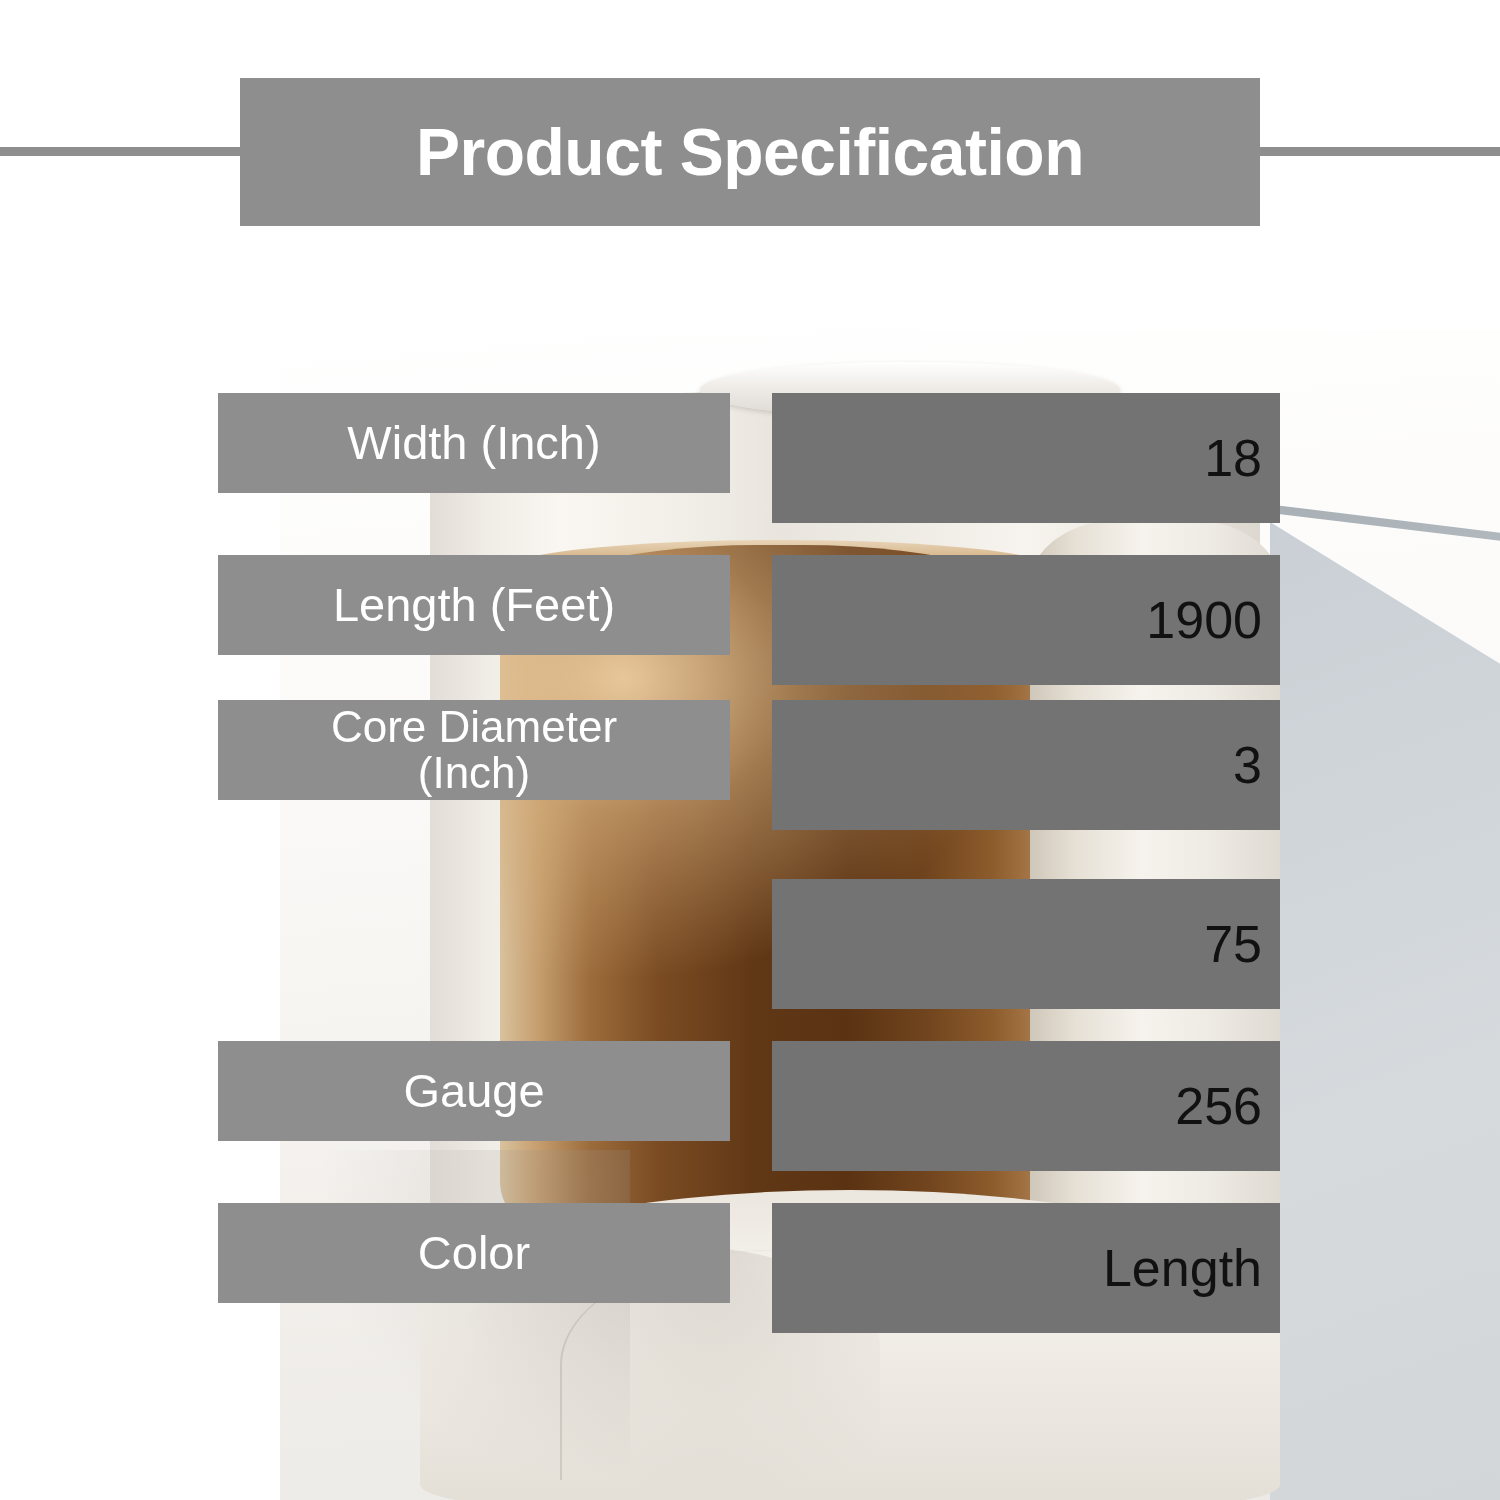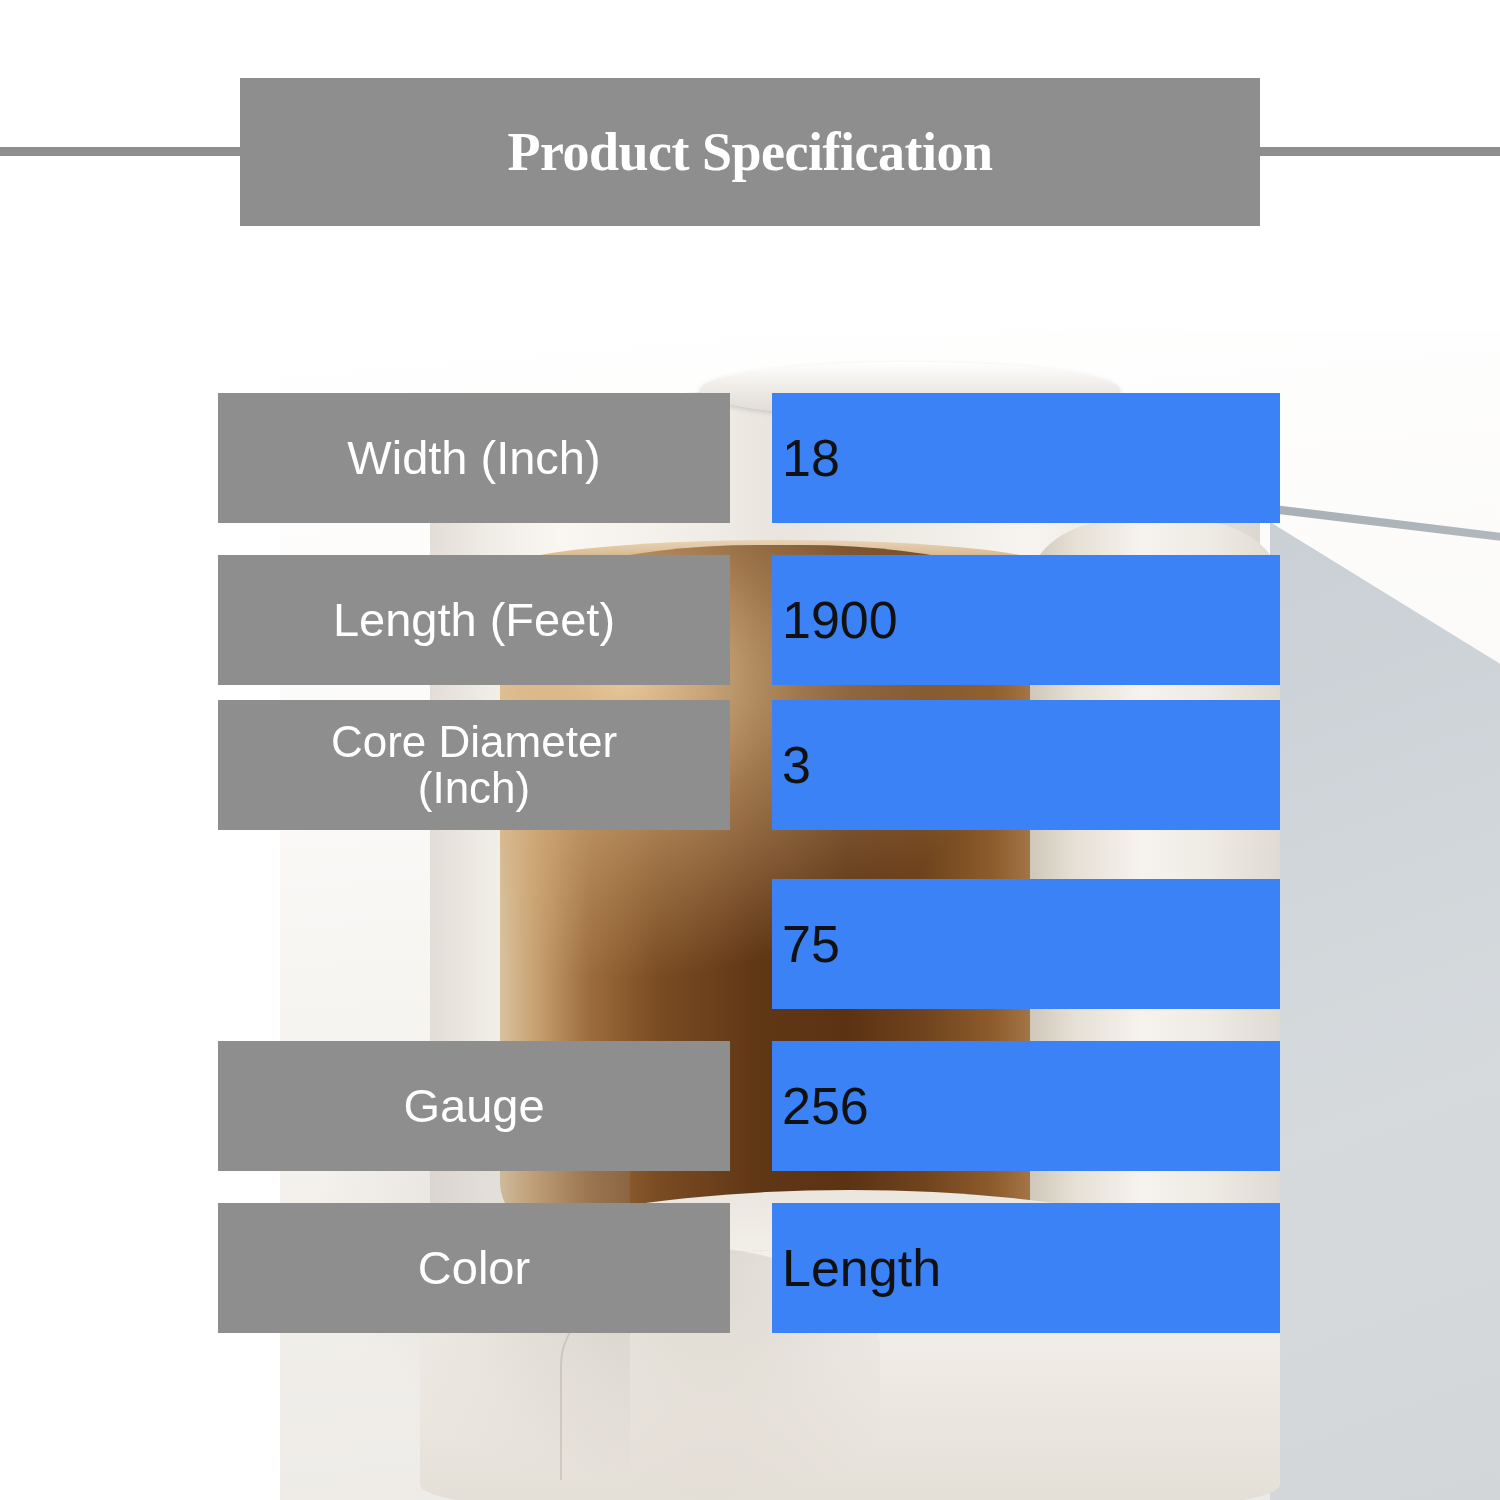--- a/index.html
+++ b/index.html
@@ -162,69 +162,68 @@
     position: absolute;
     left: 240px; top: 78px;
     width: 1020px; height: 148px;
     background: #8e8e8e;
     display: flex;
     align-items: center;
     justify-content: center;
   }
   #header-title {
     color: #ffffff;
-    font-size: 54px;
+    font-size: 66px;
     font-weight: bold;
     letter-spacing: -0.5px;
     line-height: 1;
     white-space: nowrap;
-    font-family: Liberation Serif, serif;
   }
 
   
   #spec-table {
     position: absolute;
     left: 0; top: 0;
     width: 1500px; height: 1500px;
   }
   .spec-row {
     position: absolute;
     left: 0;
     width: 1500px;
     height: 130px;
   }
   .spec-label {
     position: absolute;
     left: 218px; top: 0;
-    width: 512px; height: 130px;
+    width: 512px; height: 100px;
     background: #8e8e8e;
     display: flex;
     align-items: center;
     justify-content: center;
     box-sizing: border-box;
     padding: 0 14px;
   }
   .spec-label-text {
     color: #ffffff;
     font-size: 47px;
     font-weight: normal;
     line-height: 1.05;
     text-align: center;
     white-space: pre-line;
   }
   .spec-value {
     position: absolute;
     left: 772px; top: 0;
     width: 508px; height: 130px;
-    background: #3b82f6;
+    background: #737373;
     display: flex;
     align-items: center;
-    justify-content: flex-start;
+    justify-content: flex-end;
     box-sizing: border-box;
-    padding: 0 10px;
+    padding: 0 18px;
   }
   .spec-value-text {
     color: #111111;
     font-size: 52px;
     font-weight: normal;
     line-height: 1;
     text-align: center;
   }
 </style>
 </head>

